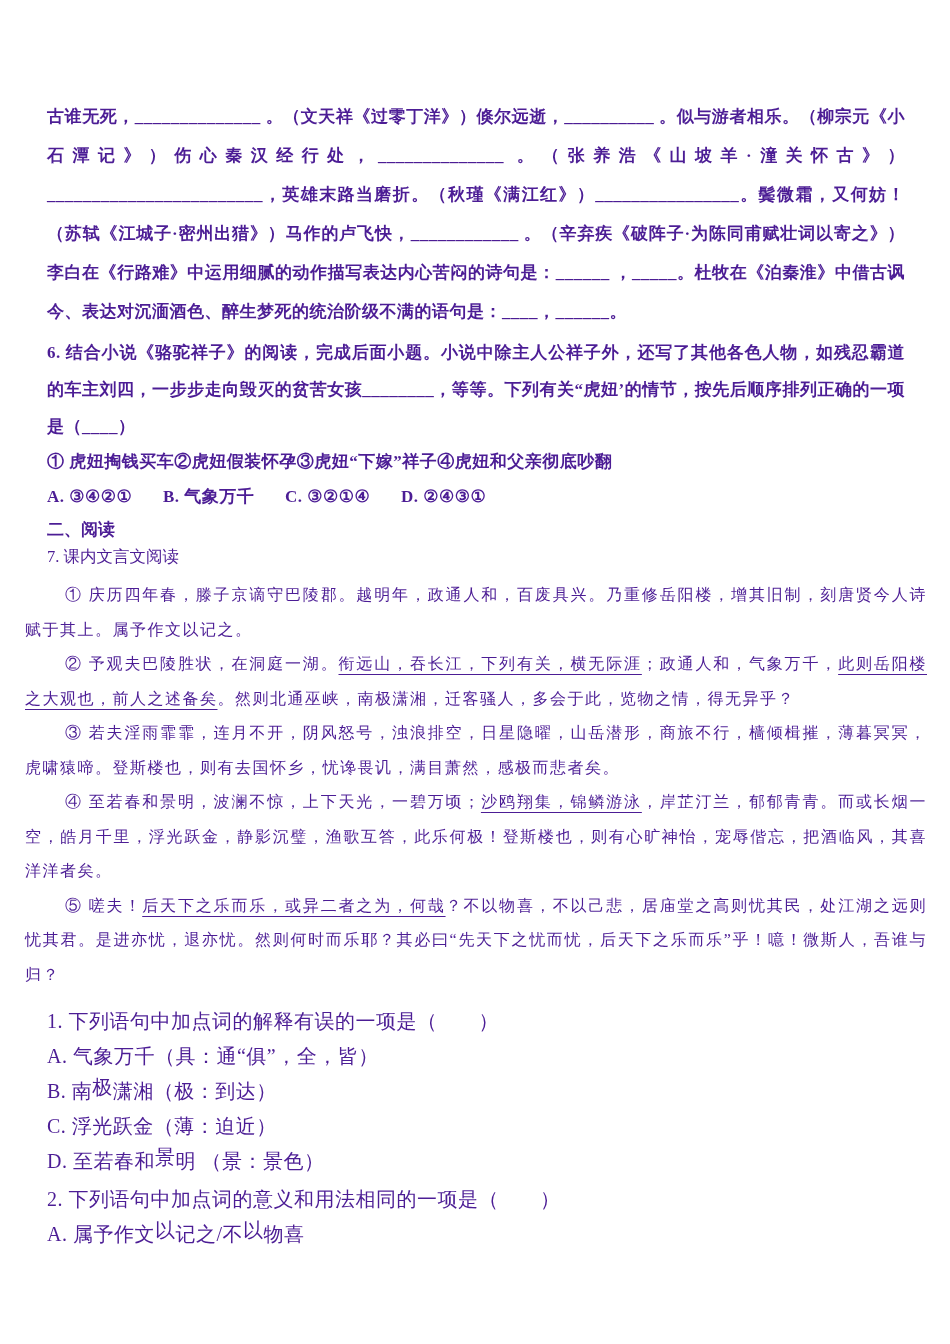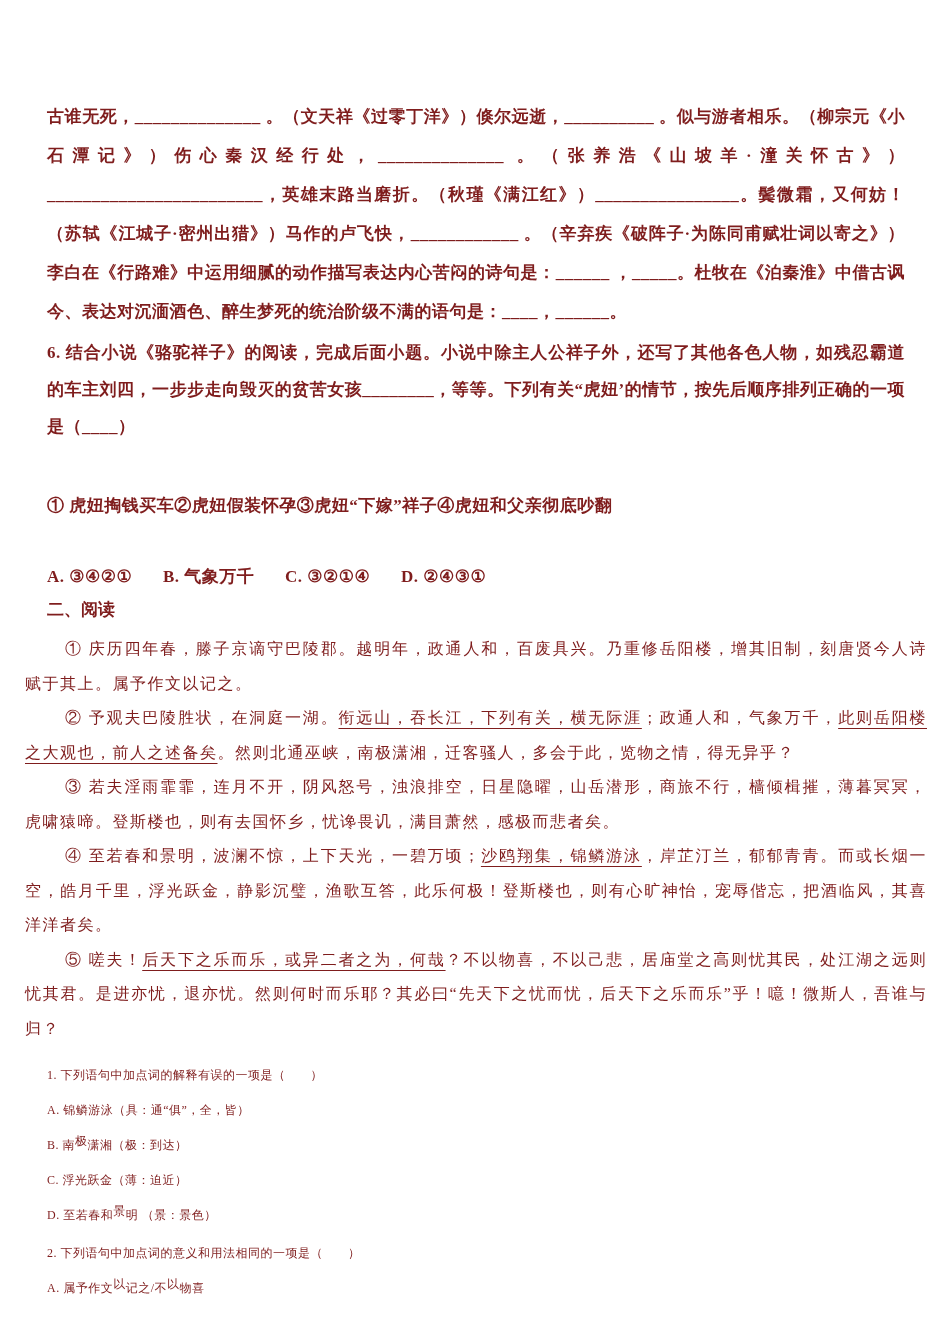--- a/index.html
+++ b/index.html
@@ -1,45 +1,45 @@
 <!DOCTYPE html>
 <html><head>
 <meta charset="utf-8">
 <style>
   html, body { margin: 0; padding: 0; background: #ffffff; }
   .page {
     position: relative;
     width: 950px;
     height: 1344px;
     background: #ffffff;
-    color: #7f1d1d;
+    color: #4c1d95;
     font-family: "Liberation Serif", "DejaVu Serif", serif;
     overflow: hidden;
   }
   .content { padding: 97px 45px 0 47px; }
   p { margin: 0; }
 
   
   .bold-para {
     font-weight: 700;
     font-size: 17px;
     text-align: justify;
     letter-spacing: 0.5px;
   }
   .fill-para { line-height: 39px; }
   .q6-para   { line-height: 37px; margin-top: 3px; }
-  .q6-items  { line-height: 34px; margin-top: 44px; }
+  .q6-items  { line-height: 34px; }
   .q6-options {
     font-weight: 700;
     font-size: 17px;
     line-height: 35px;
     letter-spacing: 0.5px;
   }
   .q6-opt { display: inline-block; margin-right: 26px; }
-  .q6-opt:last-child { margin-right: 0; margin-top: 36px; }
+  .q6-opt:last-child { margin-right: 0; }
 
   .sec-title {
     font-weight: 700;
     font-size: 17px;
     line-height: 28px;
     margin: 2px 0 0 0;
   }
   .q7-title {
     font-weight: 400;
     font-size: 16.5px;
@@ -57,21 +57,21 @@
   .ppara { text-indent: 40px; }
   .u-seg {
     text-decoration: underline;
     text-underline-offset: 5px;
     text-decoration-thickness: 1px;
   }
 
   
   .questions {
     margin-top: 12px;
-    font-size: 12px;
+    font-size: 20px;
     line-height: 35px;
     letter-spacing: 0.5px;
   }
   .qstem-2 { margin-top: 3px; }
   
   .dot-char { position: relative; top: -4px; }
 </style>
 </head>
 <body>
 
@@ -86,32 +86,33 @@
 
     <div class="q6-options">
       <span class="q6-opt">A. ③④②①</span>
       <span class="q6-opt">B. 气象万千</span>
       <span class="q6-opt">C. ③②①④</span>
       <span class="q6-opt">D. ②④③①</span>
     </div>
 
     <p class="sec-title">二、阅读</p>
 
+    <p class="q7-title">7. 课内文言文阅读</p>
 
     <div class="passage">
       <p class="ppara"><span>① 庆历四年春，滕子京谪守巴陵郡。越明年，政通人和，百废具兴。乃重修岳阳楼，增其旧制，刻唐贤今人诗赋于其上。属予作文以记之。</span></p>
       <p class="ppara"><span>② 予观夫巴陵胜状，在洞庭一湖。</span><span class="u-seg">衔远山，吞长江，下列有关，横无际涯</span><span>；政通人和，气象万千，</span><span class="u-seg">此则岳阳楼之大观也，前人之述备矣</span><span>。然则北通巫峡，南极潇湘，迁客骚人，多会于此，览物之情，得无异乎？</span></p>
       <p class="ppara"><span>③ 若夫淫雨霏霏，连月不开，阴风怒号，浊浪排空，日星隐曜，山岳潜形，商旅不行，樯倾楫摧，薄暮冥冥，虎啸猿啼。登斯楼也，则有去国怀乡，忧谗畏讥，满目萧然，感极而悲者矣。</span></p>
       <p class="ppara"><span>④ 至若春和景明，波澜不惊，上下天光，一碧万顷；</span><span class="u-seg">沙鸥翔集，锦鳞游泳</span><span>，岸芷汀兰，郁郁青青。而或长烟一空，皓月千里，浮光跃金，静影沉璧，渔歌互答，此乐何极！登斯楼也，则有心旷神怡，宠辱偕忘，把酒临风，其喜洋洋者矣。</span></p>
       <p class="ppara"><span>⑤ 嗟夫！</span><span class="u-seg">后天下之乐而乐，或异二者之为，何哉</span><span>？不以物喜，不以己悲，居庙堂之高则忧其民，处江湖之远则忧其君。是进亦忧，退亦忧。然则何时而乐耶？其必曰“先天下之忧而忧，后天下之乐而乐”乎！噫！微斯人，吾谁与归？</span></p>
     </div>
 
     <div class="questions">
       <p class="qstem">1. 下列语句中加点词的解释有误的一项是（　　）</p>
-      <p class="qopt"><span>A. 锦鳞游泳（具：通“俱”，全，皆）</span></p>
+      <p class="qopt"><span>A. 气象万千（具：通“俱”，全，皆）</span></p>
       <p class="qopt"><span>B. 南</span><span class="dot-char">极</span><span>潇湘（极：到达）</span></p>
       <p class="qopt"><span>C. 浮光跃金（薄：迫近）</span></p>
       <p class="qopt"><span>D. 至若春和</span><span class="dot-char">景</span><span>明 （景：景色）</span></p>
       <p class="qstem qstem-2">2. 下列语句中加点词的意义和用法相同的一项是（　　）</p>
       <p class="qopt"><span>A. 属予作文</span><span class="dot-char">以</span><span>记之/不</span><span class="dot-char">以</span><span>物喜</span></p>
     </div>
 
   </div>
 </div>
 

